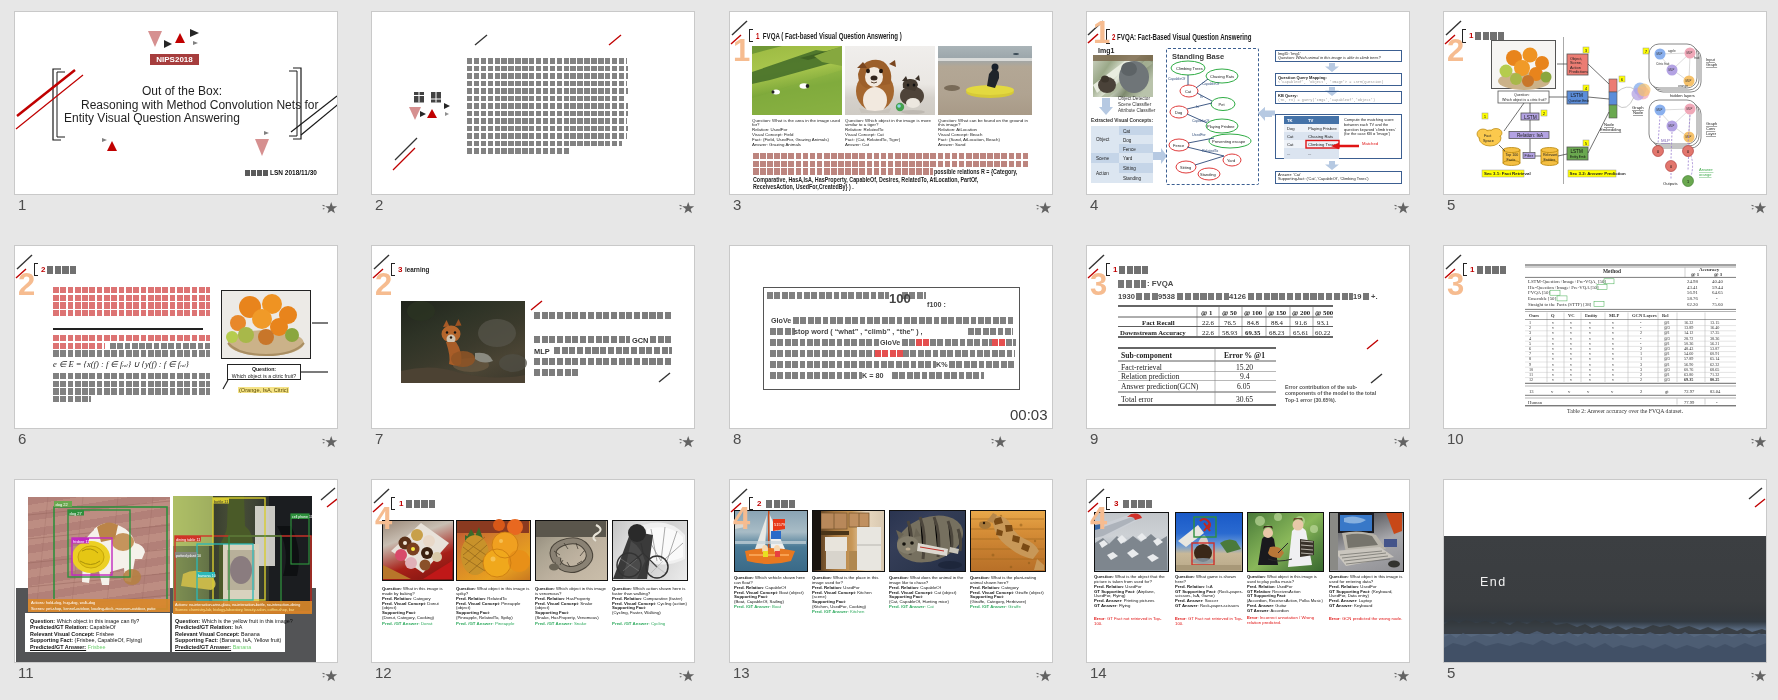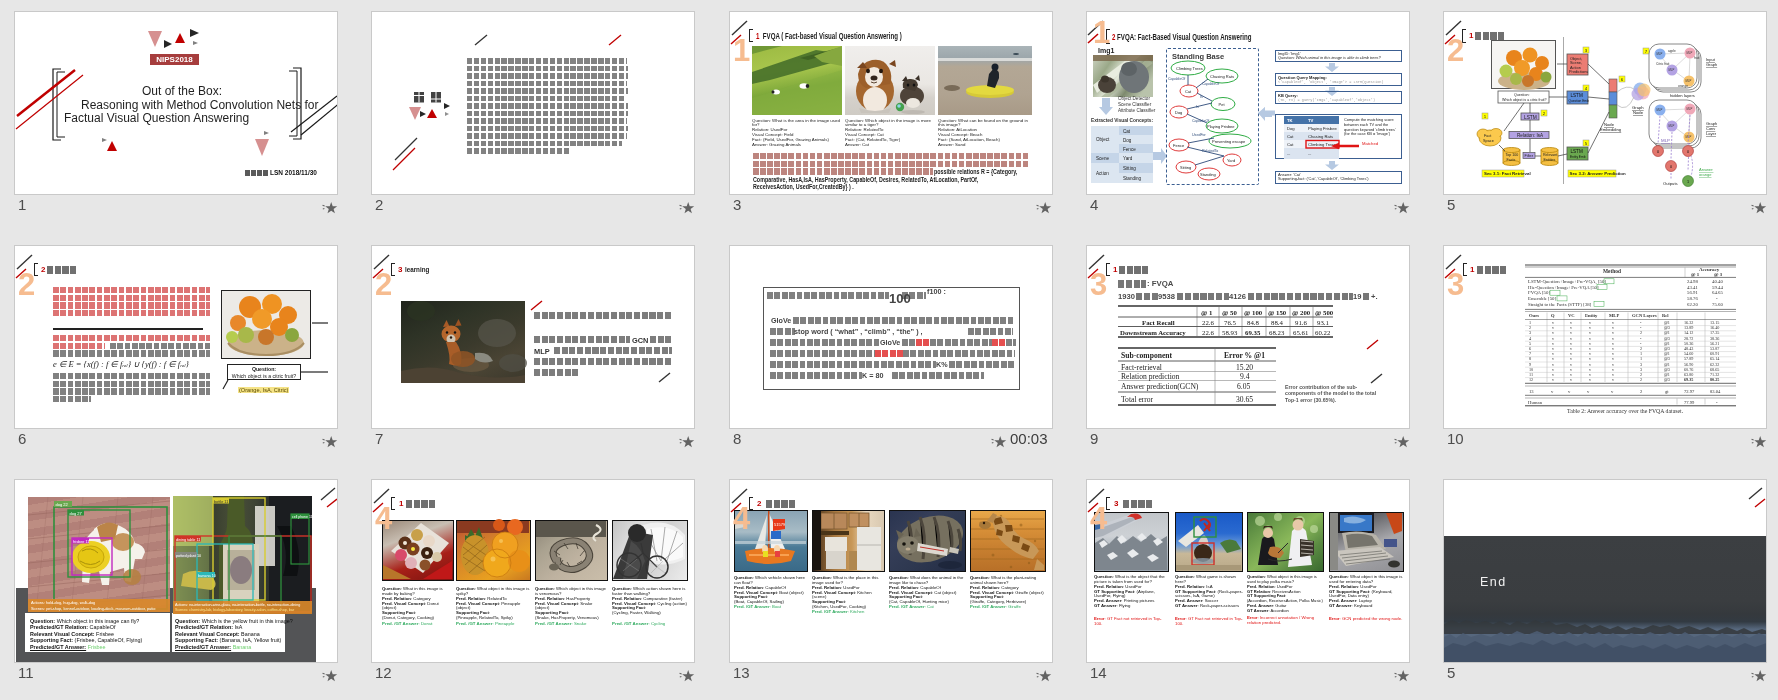--- a/index.html
+++ b/index.html
@@ -36,21 +36,21 @@
   <div class="tri" style="left:133px;top:19px;border-left:7px solid transparent;border-right:7px solid transparent;border-top:16px solid #d69090;"></div>
   <div class="tri" style="left:149px;top:28px;border-top:4px solid transparent;border-bottom:4px solid transparent;border-left:8px solid #262626;"></div>
   <div class="tri" style="left:160px;top:21px;border-left:5px solid transparent;border-right:5px solid transparent;border-bottom:10px solid #c00000;"></div>
   <div class="tri" style="left:175px;top:17px;border-top:4px solid transparent;border-bottom:4px solid transparent;border-left:9px solid #262626;"></div>
   <div class="tri" style="left:178px;top:29px;border-top:2.5px solid transparent;border-bottom:2.5px solid transparent;border-left:5px solid #808080;"></div>
 
   <div class="t" style="left:135px;top:42px;width:49px;height:11px;background:#a63d3d;color:#fff;font-weight:bold;font-size:8px;text-align:center;line-height:11px;">NIPS2018</div>
 
   <div class="t" style="left:127px;top:72px;font-size:12px;color:#1f1f1f;">Out of the Box:</div>
   <div class="t" style="left:66px;top:85.5px;font-size:12px;color:#1f1f1f;">Reasoning with Method Convolution Nets for</div>
-  <div class="t" style="left:49px;top:99px;font-size:12px;color:#1f1f1f;">Factual Visual Question Answering</div>
+  <div class="t" style="left:49px;top:99px;font-size:12px;color:#1f1f1f;">Entity Visual Question Answering</div>
 
   <svg width="322" height="182" style="left:0;top:0;">
     <path d="M46 57 h-8 v71 h8" fill="none" stroke="#1a1a1a" stroke-width="1.2"></path>
     <path d="M50 60 h-8 v65 h8" fill="none" stroke="#1a1a1a" stroke-width="1"></path>
     <path d="M278 56 h8 v71 h-8" fill="none" stroke="#1a1a1a" stroke-width="1.2"></path>
     <path d="M274 59 h8 v65 h-8" fill="none" stroke="#1a1a1a" stroke-width="1"></path>
     <line x1="2" y1="104" x2="60" y2="58" stroke="#c00000" stroke-width="2.5"></line>
     <line x1="1" y1="117" x2="68" y2="63" stroke="#c00000" stroke-width="1.2"></line>
     <line x1="276" y1="120" x2="322" y2="84" stroke="#1a1a1a" stroke-width="1.2"></line>
     <line x1="286" y1="123" x2="332" y2="85" stroke="#1a1a1a" stroke-width="1.2"></line>
@@ -617,21 +617,21 @@
   <div class="t" style="left:162px;top:101px;font-size:7.4px;font-weight:bold;color:#333;">MLP</div>
   <div class="zh" style="left:182px;top:101px;width:118px;height:7.4px;--c:rgba(45,45,45,.62);--w:6px;--p:7.7px;"></div>
   <div class="zh" style="left:162px;top:112px;width:138px;height:7.4px;--c:rgba(45,45,45,.62);--w:6px;--p:7.7px;"></div>
   <div class="zh" style="left:162px;top:123px;width:46px;height:7.4px;--c:rgba(45,45,45,.62);--w:6px;--p:7.7px;"></div>
 </div>
 <div class="slide" id="s8" style="left:729px;top:245px;">
   <div class="abs" style="left:33px;top:41px;width:257px;height:103px;border:1.2px solid #555;"></div>
   <div class="zh" style="left:37px;top:46px;width:122px;height:7.2px;--c:rgba(60,60,60,.65);--w:5.8px;--p:7.4px;"></div>
   <div class="t" style="left:159px;top:45px;font-size:13px;font-weight:bold;color:#444;text-align:right;">100</div>
   <div class="zh" style="left:172px;top:46px;width:24px;height:7.2px;--c:rgba(60,60,60,.65);--w:5.8px;--p:7.4px;"></div>
-  <div class="t" style="left:197px;top:41px;font-size:7.2px;font-weight:bold;color:#444;">f100 :</div>
+  <div class="t" style="left:197px;top:54px;font-size:7.2px;font-weight:bold;color:#444;">f100 :</div>
   <div class="t" style="left:41px;top:70px;font-size:7.2px;font-weight:bold;color:#444;">GloVe</div>
   <div class="zh" style="left:63px;top:71px;width:220px;height:7.2px;--c:rgba(60,60,60,.65);--w:5.8px;--p:7.4px;"></div>
   <div class="zh" style="left:40px;top:82px;width:25px;height:7.2px;--c:rgba(60,60,60,.65);--w:5.8px;--p:7.4px;"></div>
   <div class="t" style="left:64px;top:81px;font-size:7.2px;font-weight:bold;color:#444;">stop word ( “what” , “climb” , “the” ) ,</div>
   <div class="zh" style="left:238px;top:82px;width:45px;height:7.2px;--c:rgba(60,60,60,.65);--w:5.8px;--p:7.4px;"></div>
   <div class="zh" style="left:40px;top:93px;width:110px;height:7.2px;--c:rgba(60,60,60,.65);--w:5.8px;--p:7.4px;"></div>
   <div class="t" style="left:150px;top:92px;font-size:7.2px;font-weight:bold;color:#444;">GloVe</div>
   <div class="zh" style="left:172px;top:93px;width:14px;height:7.2px;--c:rgba(60,60,60,.65);--w:5.8px;--p:7.4px;"></div>
   <div class="zh" style="left:186px;top:93px;width:14px;height:7.2px;--c:rgba(220,20,20,.75);--w:5.8px;--p:7.4px;"></div>
   <div class="zh" style="left:200px;top:93px;width:62px;height:7.2px;--c:rgba(60,60,60,.65);--w:5.8px;--p:7.4px;"></div>
@@ -1375,21 +1375,21 @@
   </svg>
 <svg class="star" width="13" height="12" style="left:325px;top:436px;">
     <use href="#st"></use>
   </svg>
 <svg class="star" width="13" height="12" style="left:682px;top:436px;">
     <use href="#st"></use>
   </svg>
 <svg class="star" width="13" height="12" style="left:994px;top:436px;">
     <use href="#st"></use>
   </svg>
-<div class="t" style="left:1010px;top:430px;font-size:15px;color:#3c3c3c;">00:03</div>
+<div class="t" style="left:1010px;top:406px;font-size:15px;color:#3c3c3c;">00:03</div>
 <svg class="star" width="13" height="12" style="left:1397px;top:436px;">
     <use href="#st"></use>
   </svg>
 <svg class="star" width="13" height="12" style="left:1754px;top:436px;">
     <use href="#st"></use>
   </svg>
 <svg class="star" width="13" height="12" style="left:325px;top:670px;">
     <use href="#st"></use>
   </svg>
 <svg class="star" width="13" height="12" style="left:682px;top:670px;">

